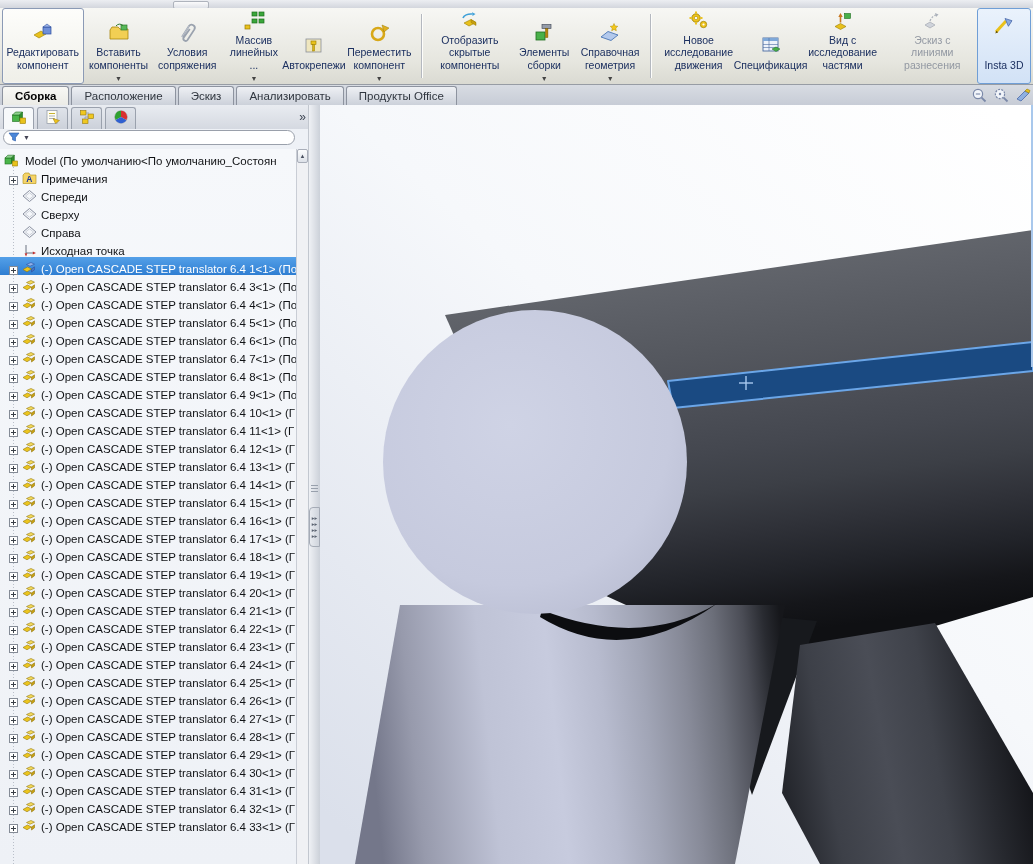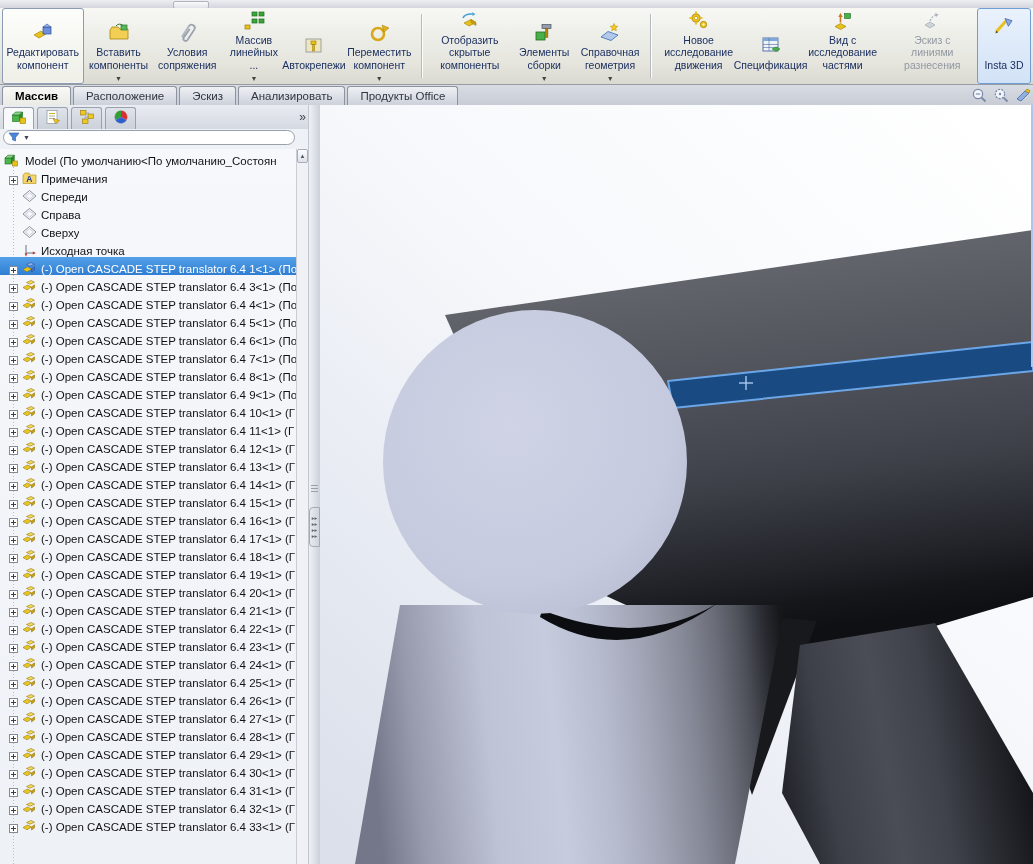--- a/index.html
+++ b/index.html
@@ -191,21 +191,21 @@
             <path d="M3 17 L13 6" stroke="#e9c11c" stroke-width="3"></path>
             <path d="M2.2 18.5 l1.2 -2.8 1.8 1.6 z" fill="#5a4a00"></path>
             <path d="M12 3.5 l7 2.2 -3.6 5.6 z" fill="#8cabe0" stroke="#3a5aa0" stroke-width="0.7"></path>
           </svg></span>
         <span class="lbl">Insta 3D</span>
       </div>
     </div>
 
 <div class="tabbar">
   <div class="tabs" id="tabs">
-        <div class="tab active">Массив</div>
+        <div class="tab active">Сборка</div>
         <div class="tab">Расположение</div>
         <div class="tab">Эскиз</div>
         <div class="tab">Анализировать</div>
         <div class="tab">Продукты Office</div>
       </div>
   <div class="vp-icons" id="vpicons">
         <span class="vpi"><svg width="17" height="17" viewBox="0 0 17 17">
             <circle cx="7" cy="7" r="4.6" fill="#f2f5fa" stroke="#7a88a8" stroke-width="1.2"></circle>
             <line x1="10.6" y1="10.6" x2="14.5" y2="14.5" stroke="#7a88a8" stroke-width="1.8"></line>
             <line x1="4.8" y1="7" x2="9.2" y2="7" stroke="#7a88a8" stroke-width="1.1"></line>
@@ -294,29 +294,29 @@
                 <polygon points="7.5,3.8 11.5,7 7.5,10.2 3.5,7" fill="none" stroke="#c0c5cf" stroke-width="0.8"></polygon>
               </svg></span>
             <span class="tl">Спереди</span>
           </div>
           <div class="trow">
             <span class="noexp"></span>
             <span class="ti"><svg width="15" height="14" viewBox="0 0 15 14">
                 <polygon points="7.5,1.5 14,7 7.5,12.5 1,7" fill="none" stroke="#8a90a0" stroke-width="1"></polygon>
                 <polygon points="7.5,3.8 11.5,7 7.5,10.2 3.5,7" fill="none" stroke="#c0c5cf" stroke-width="0.8"></polygon>
               </svg></span>
-            <span class="tl">Справа</span>
+            <span class="tl">Сверху</span>
           </div>
           <div class="trow">
             <span class="noexp"></span>
             <span class="ti"><svg width="15" height="14" viewBox="0 0 15 14">
                 <polygon points="7.5,1.5 14,7 7.5,12.5 1,7" fill="none" stroke="#8a90a0" stroke-width="1"></polygon>
                 <polygon points="7.5,3.8 11.5,7 7.5,10.2 3.5,7" fill="none" stroke="#c0c5cf" stroke-width="0.8"></polygon>
               </svg></span>
-            <span class="tl">Сверху</span>
+            <span class="tl">Справа</span>
           </div>
           <div class="trow">
             <span class="noexp"></span>
             <span class="ti"><svg width="15" height="14" viewBox="0 0 15 14">
                 <line x1="4" y1="2" x2="4" y2="10" stroke="#6a7280" stroke-width="1"></line>
                 <line x1="4" y1="10" x2="11" y2="10" stroke="#6a7280" stroke-width="1"></line>
                 <polygon points="4,13.5 2.6,10.3 5.4,10.3" fill="#c03030"></polygon>
                 <polygon points="14,10 10.8,8.6 10.8,11.4" fill="#c03030"></polygon>
               </svg></span>
             <span class="tl">Исходная точка</span>

